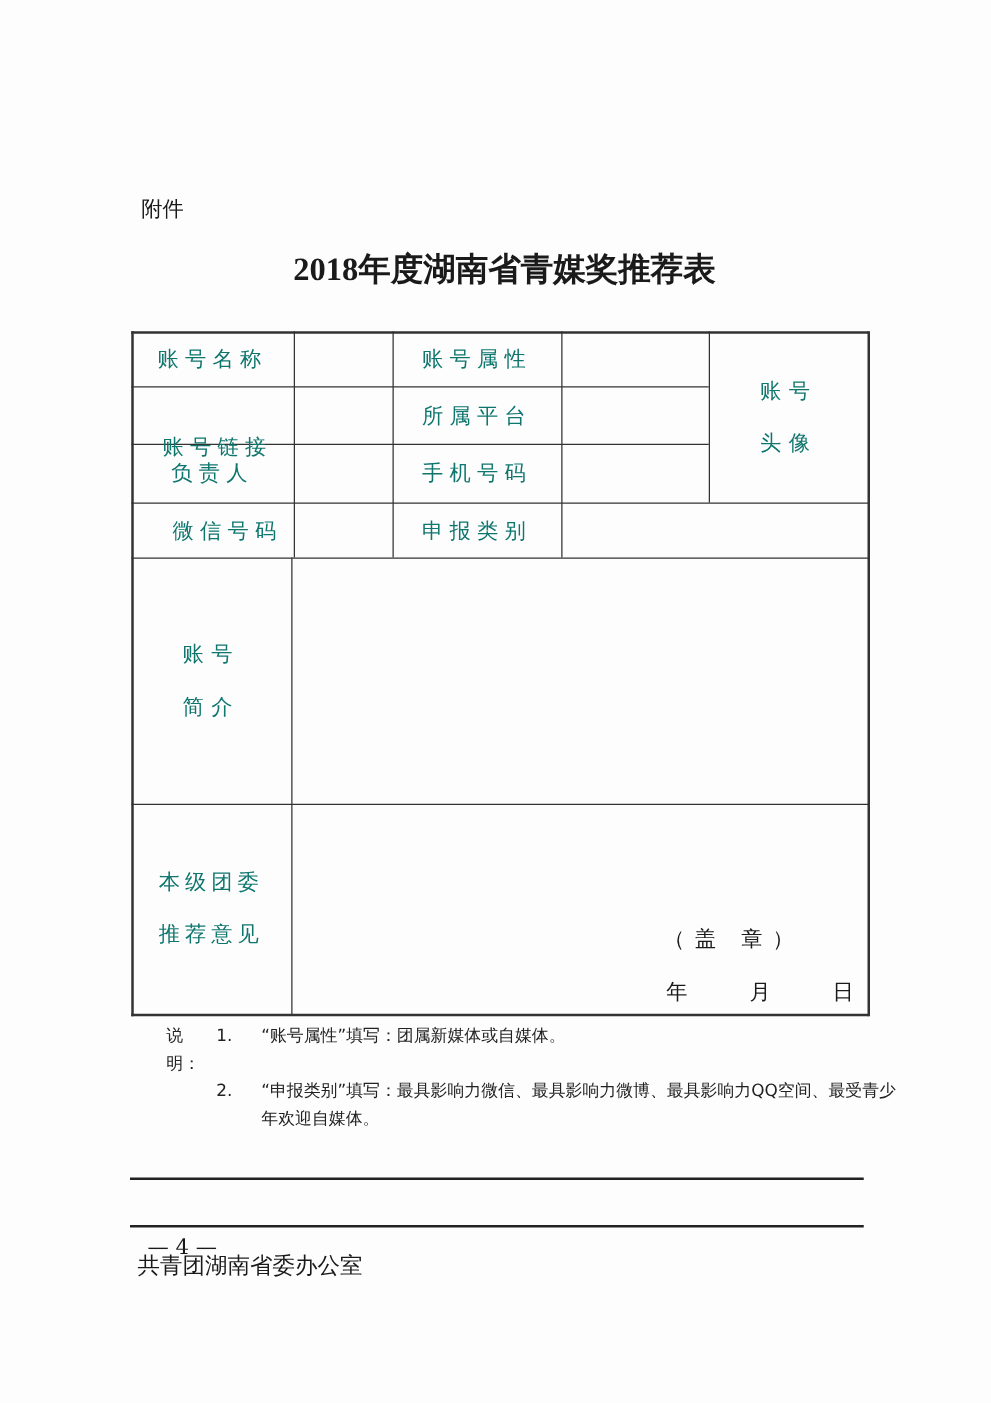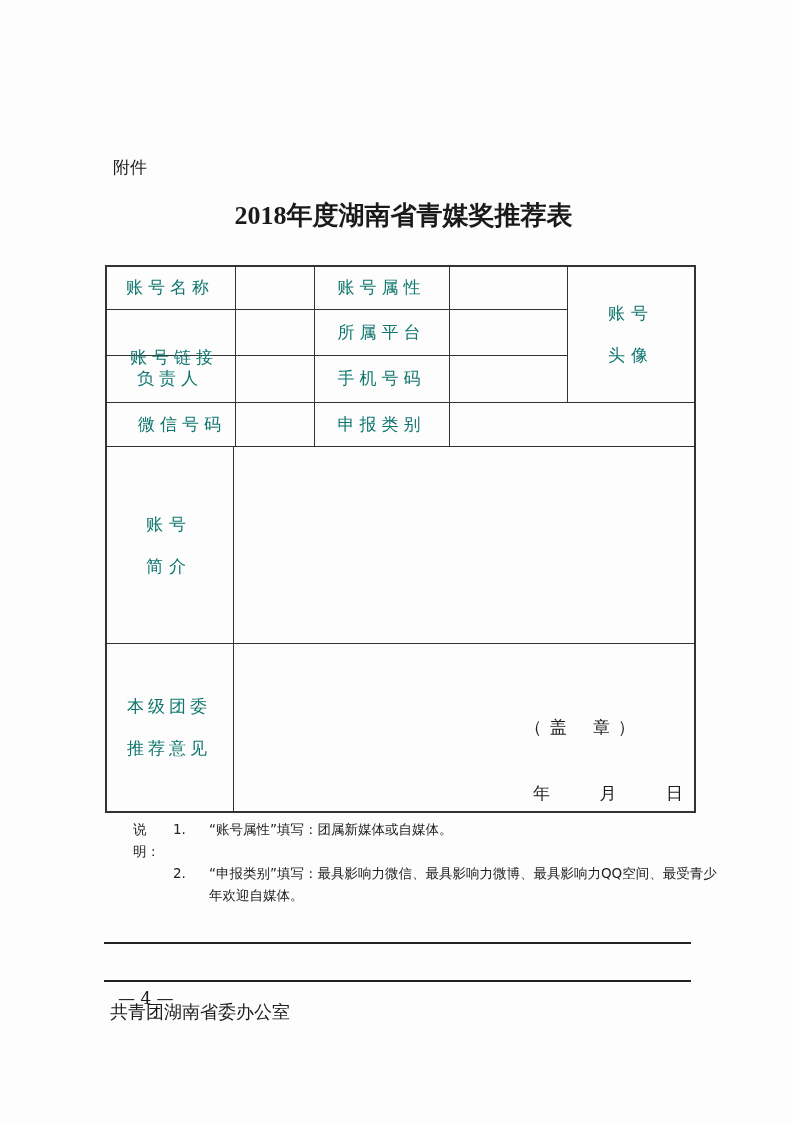--- a/index.html
+++ b/index.html
@@ -6,21 +6,21 @@
   body { width:793px; height:1122px; background:#fdfdfd; position:relative; overflow:hidden;
          font-family:"DejaVu Serif","Liberation Serif",serif; color:#1a1a1a; }
   .abs { position:absolute; }
   .attach { left:113px; top:156px; font-size:17px; font-family:"DejaVu Sans","Liberation Sans",sans-serif; }
   .title { left:0; width:793px; top:198px; text-align:center; font-size:26px; font-weight:bold; letter-spacing:0px; padding-left:14px; box-sizing:border-box;font-family:Liberation Serif, serif; }
   .tbl { left:105px; top:265px; width:590px; height:548px; }
   .cell { position:absolute; box-sizing:border-box; display:flex; align-items:center; justify-content:center;
           font-size:17px; letter-spacing:5px; font-family:"DejaVu Sans","Liberation Sans",sans-serif; color:#0f766e; }
   .line { position:absolute; background:#333; }
   .vcol { flex-direction:column; letter-spacing:6px; line-height:42px;text-align:center; }
-  .seal { position:absolute; right:52px; top:451px; font-size:17px; letter-spacing:8px; font-family:Liberation Mono, monospace; }
+  .seal { position:absolute; right:52px; top:475px; font-size:17px; letter-spacing:8px; font-family:Liberation Serif, serif; }
   .date { position:absolute; left:428px; top:517px; width:150px; display:flex; justify-content:space-between; font-size:17px; font-family:"DejaVu Sans","Liberation Sans",sans-serif; }
   .notes { left:133px; top:818px; font-size:13.5px; line-height:22px; font-family:"DejaVu Sans","Liberation Sans",sans-serif; color:#222; }
   .notes .row { display:flex; }
   .notes .lbl { width:40px; }
   .notes .num { width:36px; }
   .notes .txt { width:520px; }
   .footer-line { left:104px; height:1.5px; width:587px; background:#222; }
   .footer { left:110px; top:1000px; width:578px; display:flex; justify-content:space-between; font-size:18px; font-family:"DejaVu Sans","Liberation Sans",sans-serif; }
   .pageno { left:118px; top:988px; font-size:17px; }
 </style>

